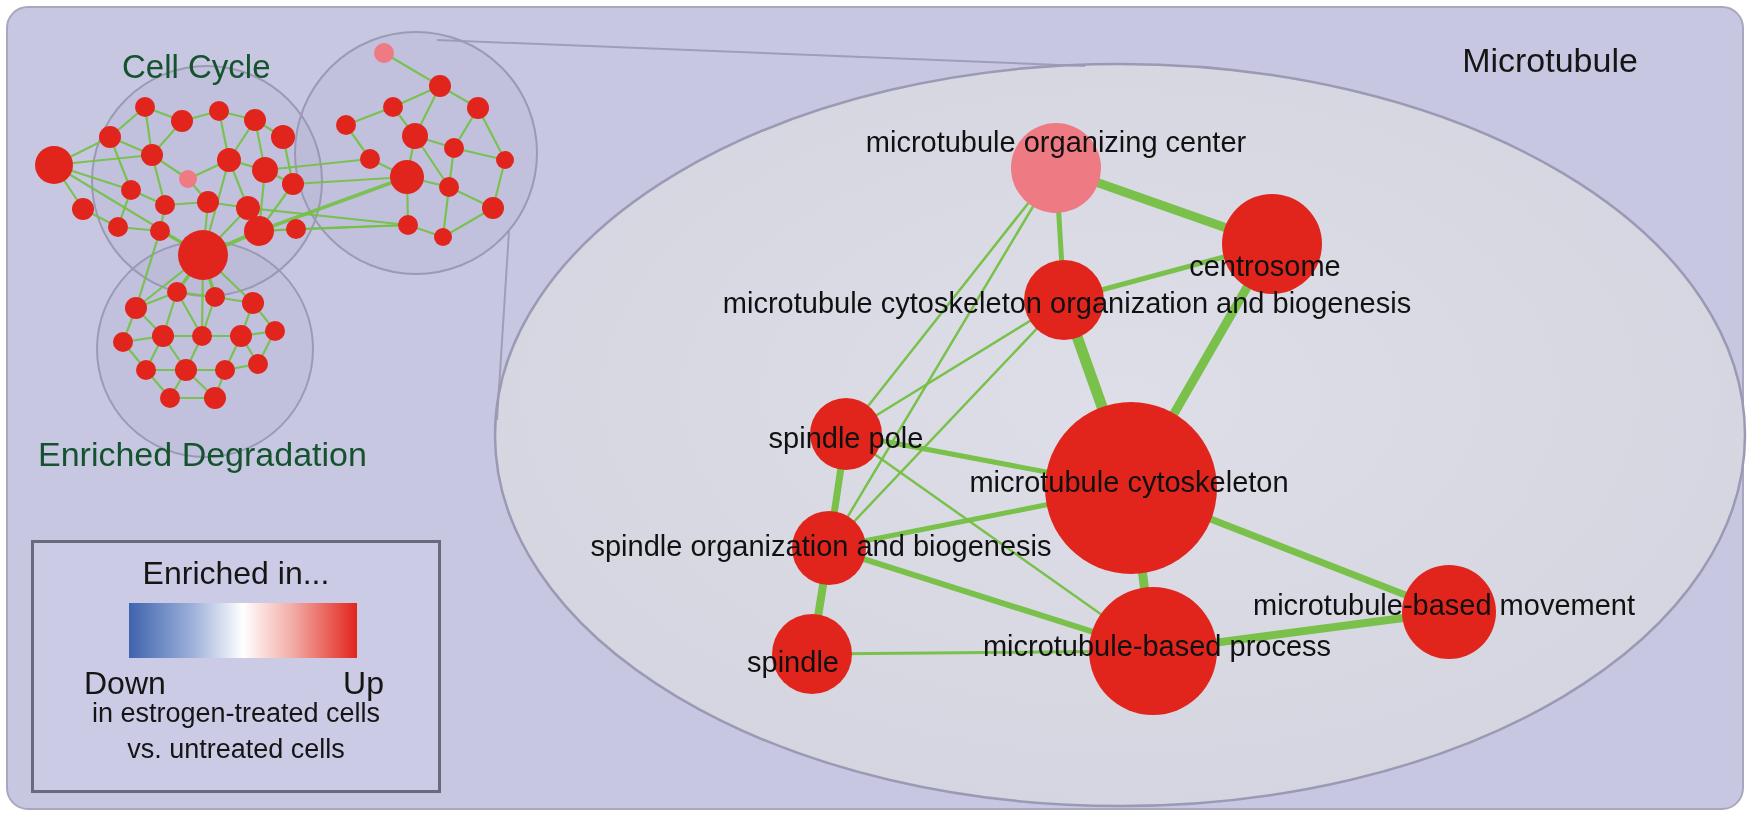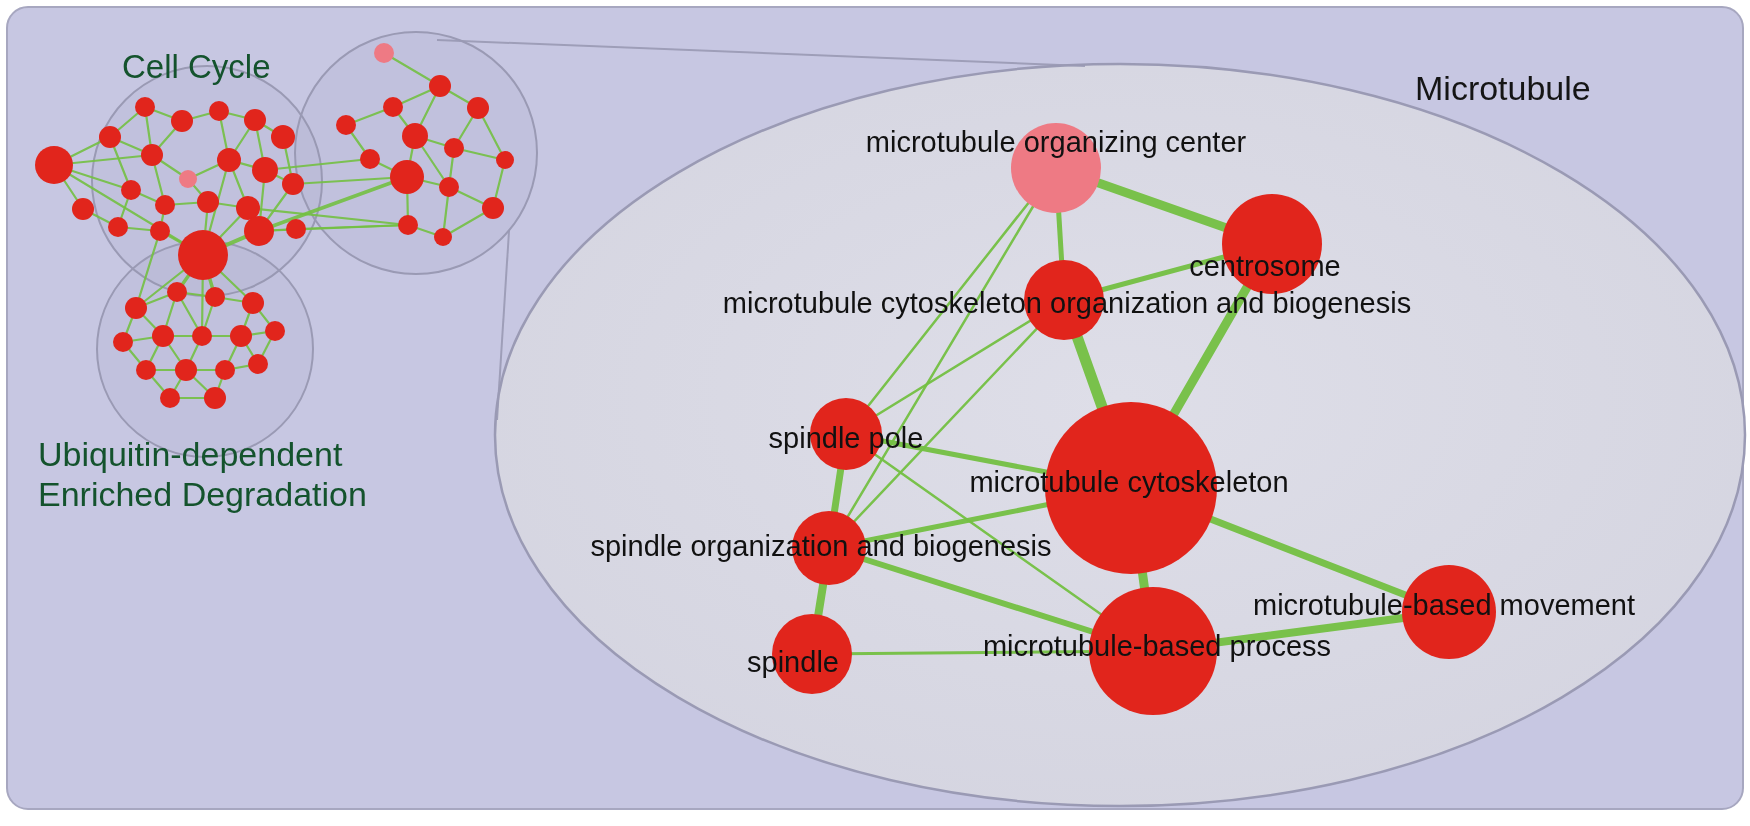--- a/index.html
+++ b/index.html
@@ -5,21 +5,21 @@
   html,body{margin:0;padding:0;background:#ffffff;font-family:"Liberation Sans",sans-serif;}
   .stage{position:relative;width:1750px;height:826px;background:#ffffff;overflow:hidden;}
   .panel{position:absolute;left:6px;top:6px;width:1734px;height:800px;background:#c7c7e2;
          border:2px solid #a7a7c0;border-radius:22px;}
   svg.netsvg{position:absolute;left:0;top:0;width:1750px;height:826px;}
   .overlay{position:absolute;pointer-events:none;}
   .lbl-gray{color:#14532d;}
   .lbl-black{color:#151515;}
   .lbl-cellcycle{left:122px;top:48px;font-size:33px;}
   .lbl-ubiq{left:38px;top:434px;font-size:34px;line-height:40px;}
-  .lbl-micro{left:1415px;top:40px;width:270px;text-align:left;font-size:34px;line-height:40px;margin-top:28px;}
+  .lbl-micro{left:1415px;top:40px;width:270px;text-align:center;font-size:34px;line-height:40px;}
   .legend{position:absolute;left:31px;top:540px;width:410px;height:253px;background:#cbcbe5;
           border:3px solid #6a6a7e;box-sizing:border-box;}
   .legend-title{position:absolute;top:12px;left:0;width:100%;text-align:center;font-size:32px;color:#151515;}
   .legend-bar{position:absolute;left:95px;top:60px;width:228px;height:55px;}
   .legend-row{position:absolute;left:50px;top:122px;width:300px;display:flex;justify-content:space-between;
               font-size:32px;color:#151515;}
   .legend-caption{position:absolute;top:152px;left:0;width:100%;text-align:center;font-size:27px;
                   line-height:36px;color:#151515;}
 </style>
 </head>
@@ -231,21 +231,32 @@
       <text x="1129" y="492" text-anchor="middle" fill="#111111" font-size="29" font-family="&quot;Liberation Sans&quot;, sans-serif">microtubule cytoskeleton</text>
       <text x="821" y="556" text-anchor="middle" fill="#111111" font-size="29" font-family="&quot;Liberation Sans&quot;, sans-serif">spindle organization and biogenesis</text>
       <text x="1444" y="615" text-anchor="middle" fill="#111111" font-size="29" font-family="&quot;Liberation Sans&quot;, sans-serif">microtubule-based movement</text>
       <text x="793" y="672" text-anchor="middle" fill="#111111" font-size="29" font-family="&quot;Liberation Sans&quot;, sans-serif">spindle</text>
       <text x="1157" y="656" text-anchor="middle" fill="#111111" font-size="29" font-family="&quot;Liberation Sans&quot;, sans-serif">microtubule-based process</text>
     </svg>
 
   <div class="overlay lbl-gray lbl-cellcycle">Cell Cycle</div>
 
   <div class="overlay lbl-gray lbl-ubiq">
-    <div>Ubiquitin-dependent</div>
     <div>Enriched Degradation</div>
   </div>
 
   <div class="overlay lbl-black lbl-micro">
     <div>Microtubule</div>
   </div>
 
+  <div class="legend">
+    <div class="legend-title">Enriched in...</div>
+    <div class="legend-bar" style="background: linear-gradient(to right, rgb(62, 99, 174) 0%, rgb(157, 177, 218) 28%, rgb(255, 255, 255) 50%, rgb(242, 171, 165) 72%, rgb(225, 37, 28) 100%);"></div>
+    <div class="legend-row">
+      <span>Down</span>
+      <span>Up</span>
+    </div>
+    <div class="legend-caption">
+      <div>in estrogen-treated cells</div>
+      <div>vs. untreated cells</div>
+    </div>
+  </div>
 </div>
 
 </body></html>

